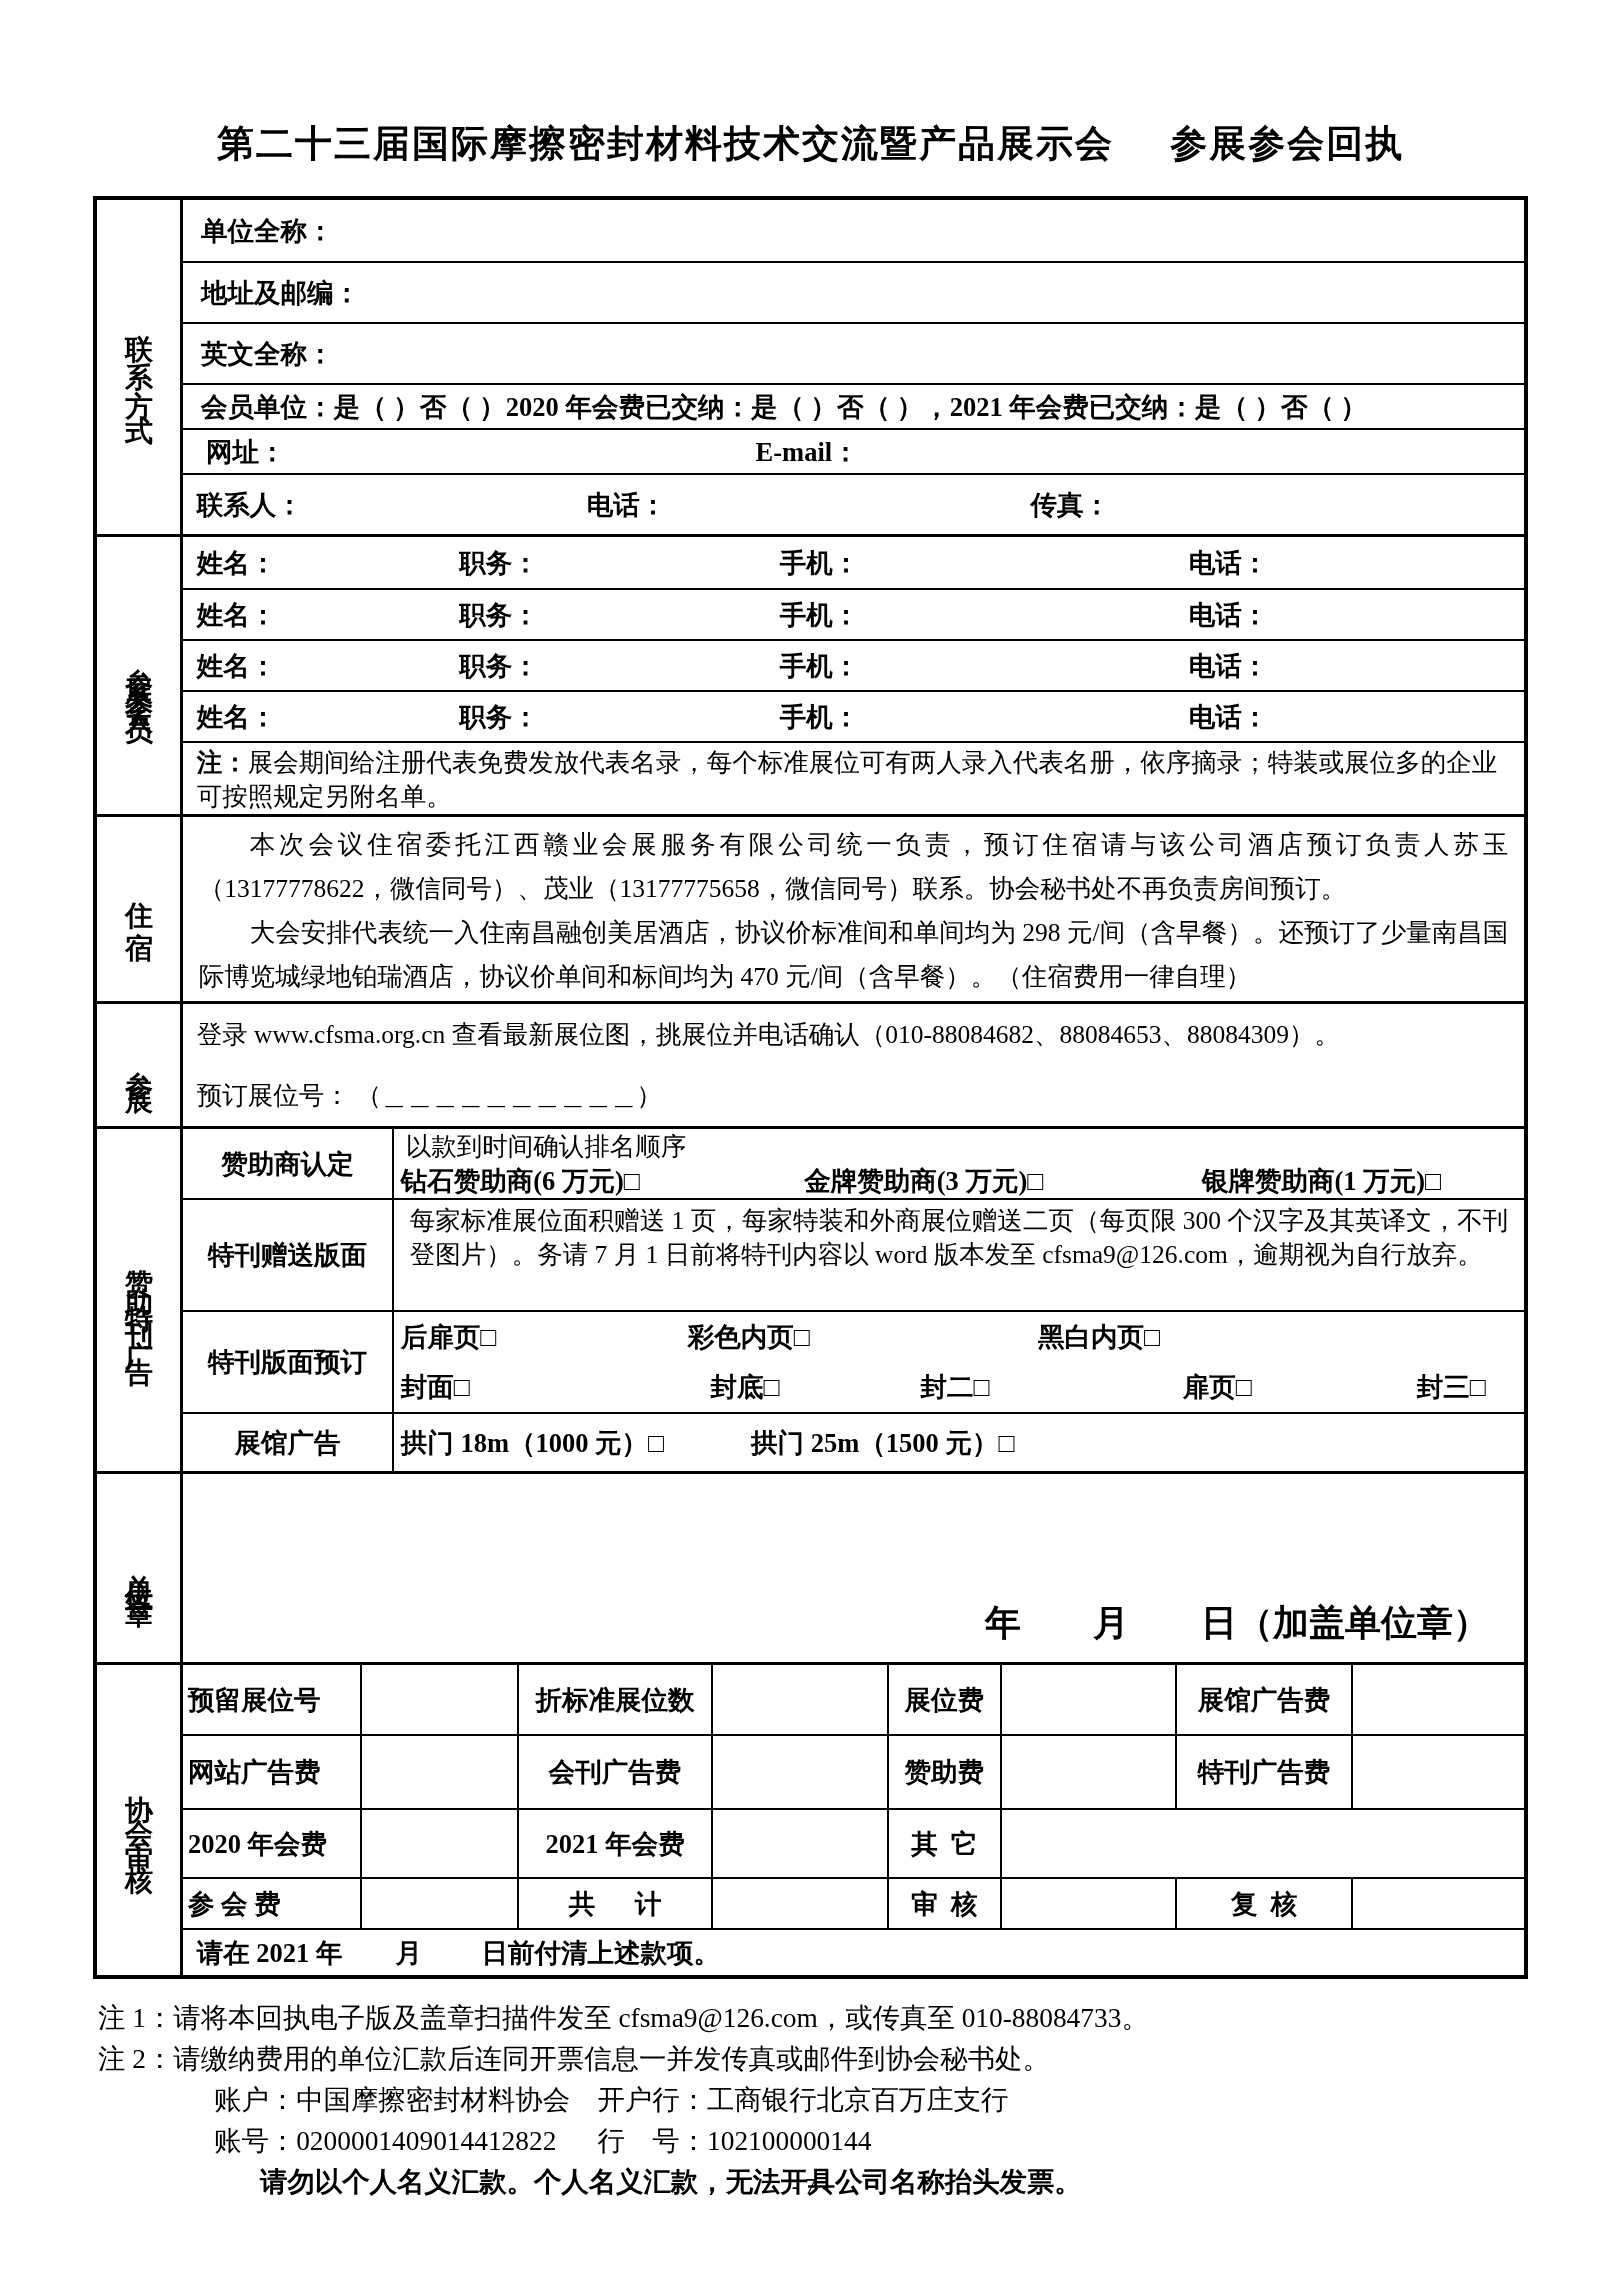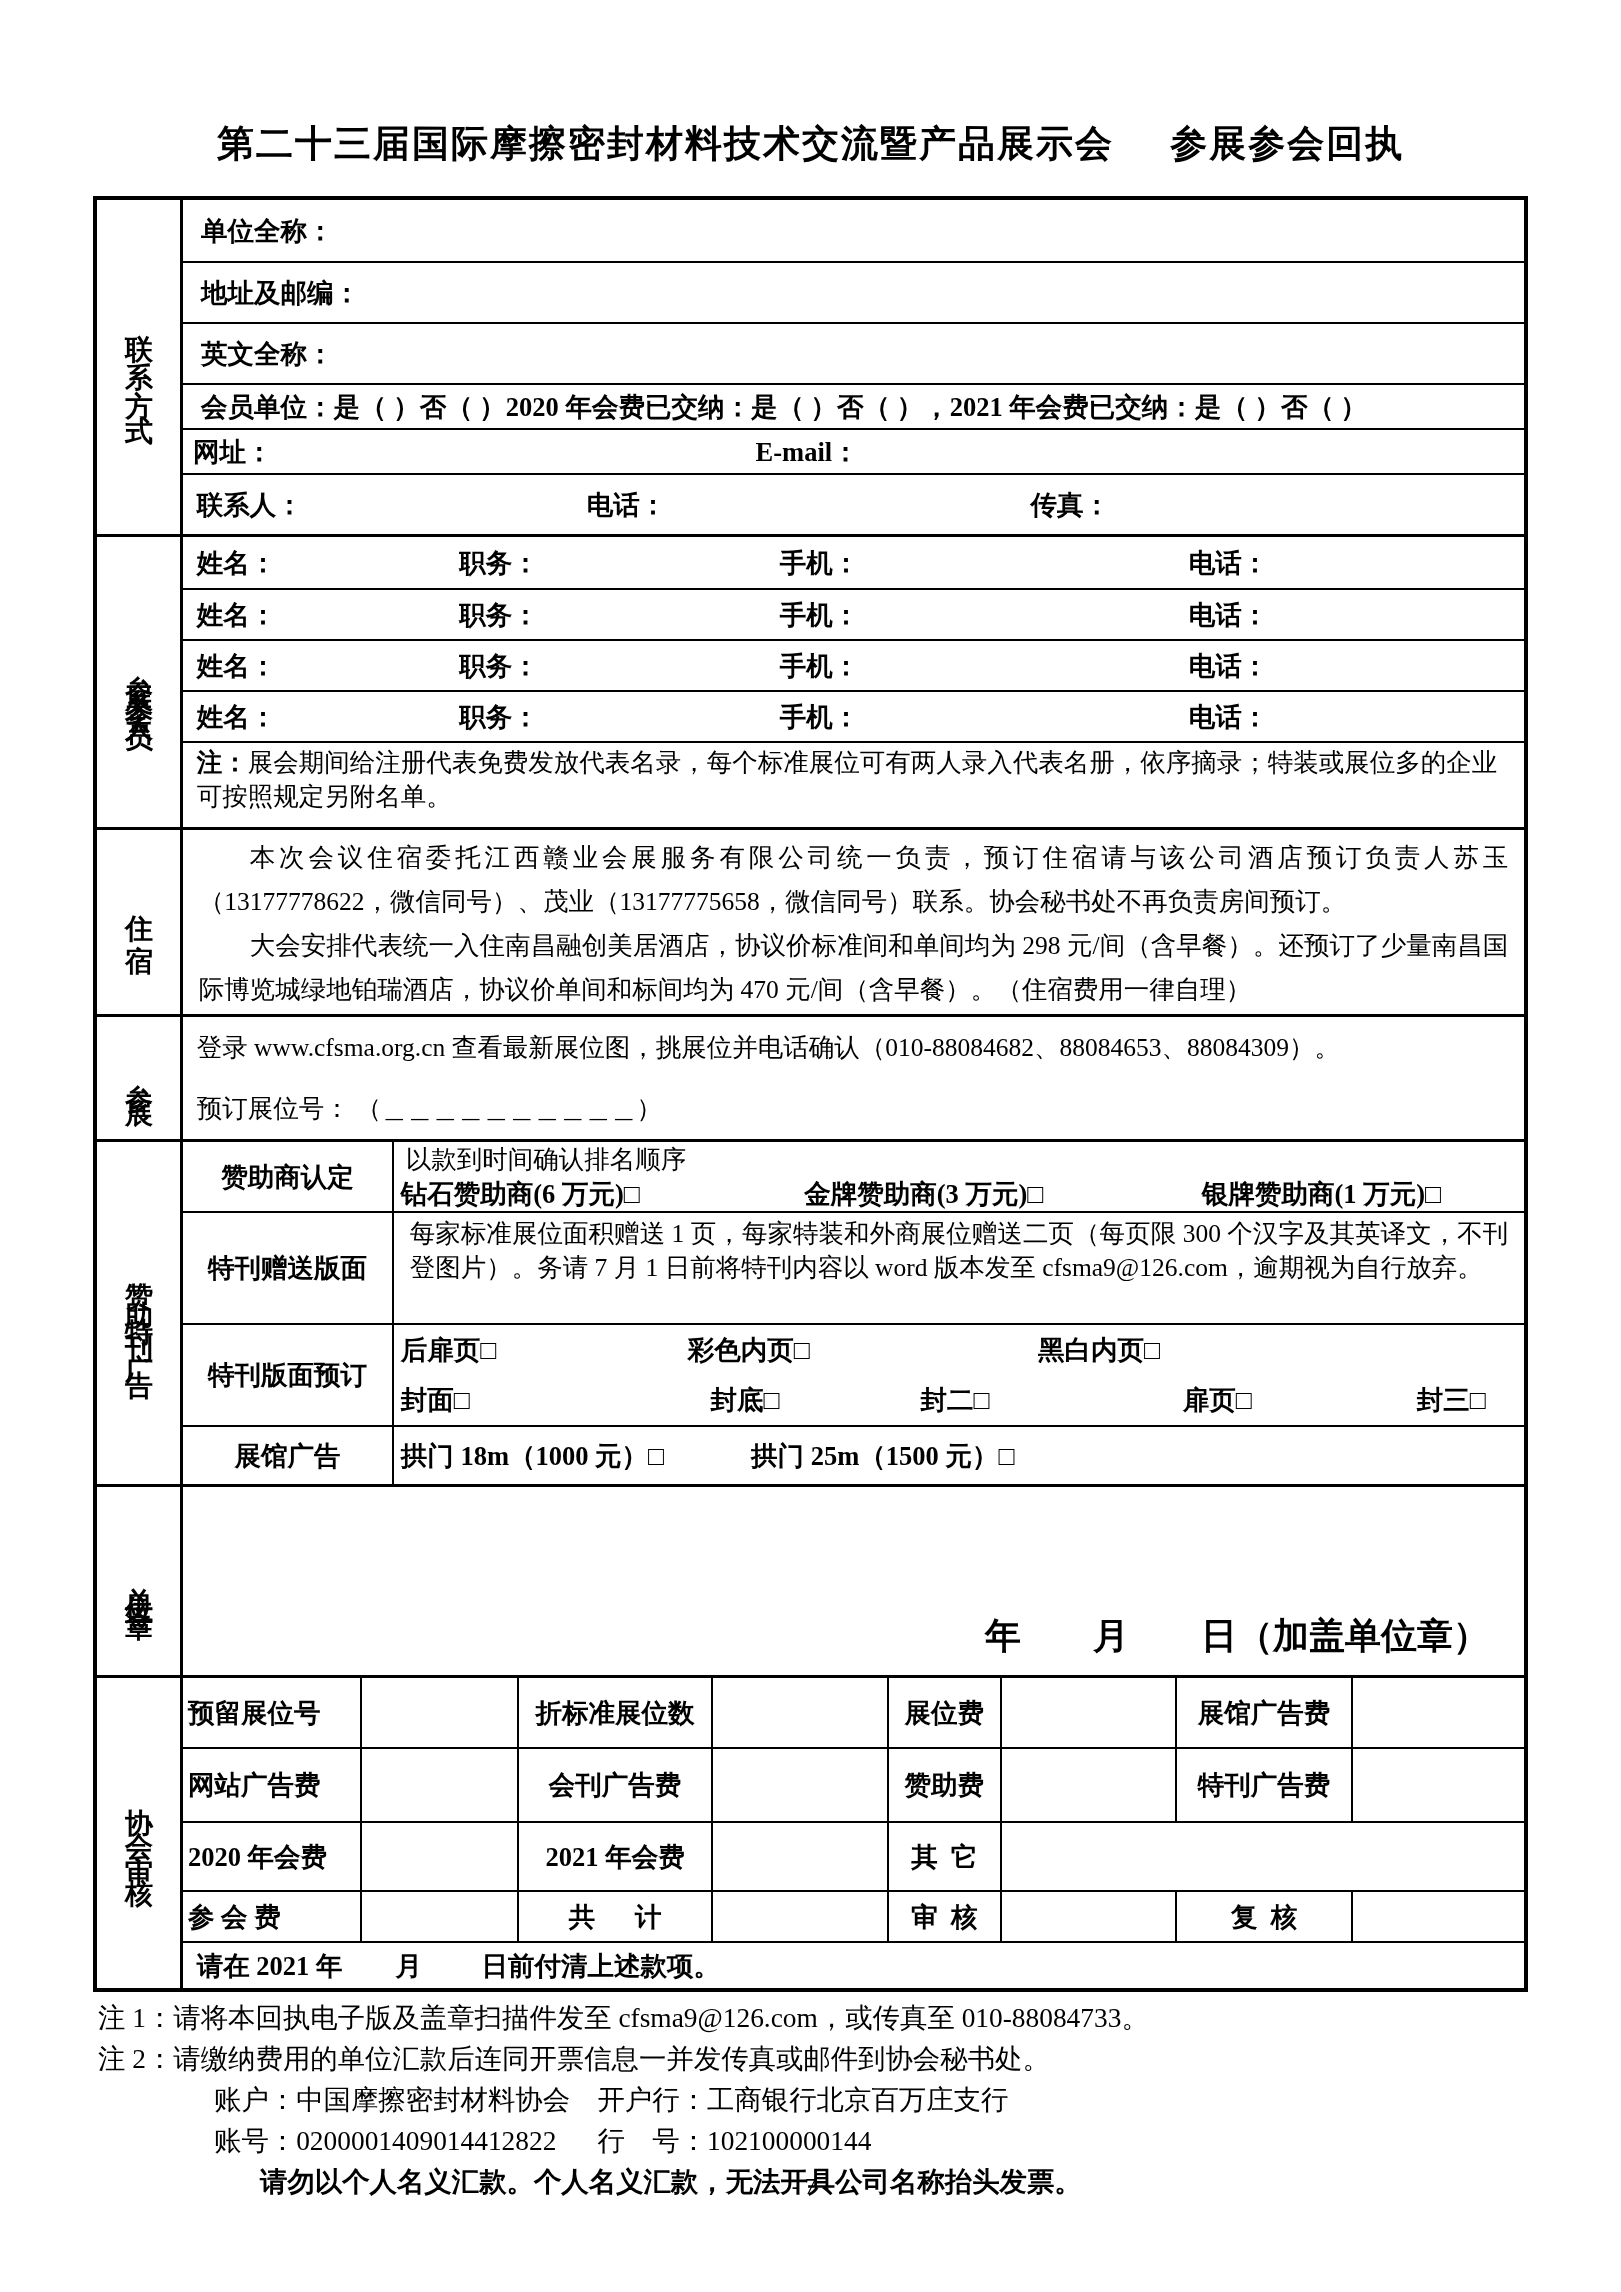--- a/index.html
+++ b/index.html
@@ -27,21 +27,21 @@
     writing-mode:vertical-lr; text-orientation:upright;
     font-weight:bold; font-size:28px;
   }
   .ls28 { letter-spacing:27.4px; } .ls10 { letter-spacing:9.8px; }
   .ls30 { letter-spacing:29px; } .ls16 { letter-spacing:15.7px; }
   .ls18 { letter-spacing:17.6px; } .ls8  { letter-spacing:7.8px; }
   .ls24 { letter-spacing:23.5px; }
   .content { flex:1 1 auto; display:flex; flex-direction:column; min-width:0; }
   .row { position:relative; border-top:2.9px solid #000; }
   .row:first-child { border-top:none; }
-  .h62{height:61px} .h46{height:45px} .h52{height:51px} .h74{height:86px}
+  .h62{height:61px} .h46{height:45px} .h52{height:51px} .h74{height:73px}
   .lblrow { display:flex; align-items:center; padding-left:18px; }
   .flabel { font-weight:bold; font-size:26.5px; white-space:pre; }
   .al {
     position:absolute; top:50%; transform:translateY(-50%);
     font-weight:bold; font-size:26.5px; white-space:pre;
   }
   .fill { flex:1 1 auto; height:100%; }
   .notebox { padding:2.9px 13.7px 0 13.7px; font-size:25.5px; line-height:34px; }
   .para { padding:5.9px 15.7px 0 15.7px; font-size:25.5px; line-height:44px; text-align:justify; }
   .para p { text-indent:2em; }
@@ -102,21 +102,21 @@
           <span class="fill"></span>
         </div>
         <div class="row h62 lblrow">
           <span class="flabel">英文全称：</span>
           <span class="fill"></span>
         </div>
         <div class="row h46 lblrow">
           <span class="flabel">会员单位：是（ ）否（ ）2020 年会费已交纳：是（ ）否（ ），2021 年会费已交纳：是（ ）否（ ）</span>
         </div>
         <div class="row h46">
-          <span class="al" style="left:10px">网址：</span>
+          <span class="al" style="left:23px">网址：</span>
           <span class="al" style="left:42.7%">E-mail：</span>
         </div>
         <div class="row h62">
           <span class="al" style="left:13.7px">联系人：</span>
           <span class="al" style="left:30.1%">电话：</span>
           <span class="al" style="left:63.2%">传真：</span>
         </div>
       </div>
     </div>
 

